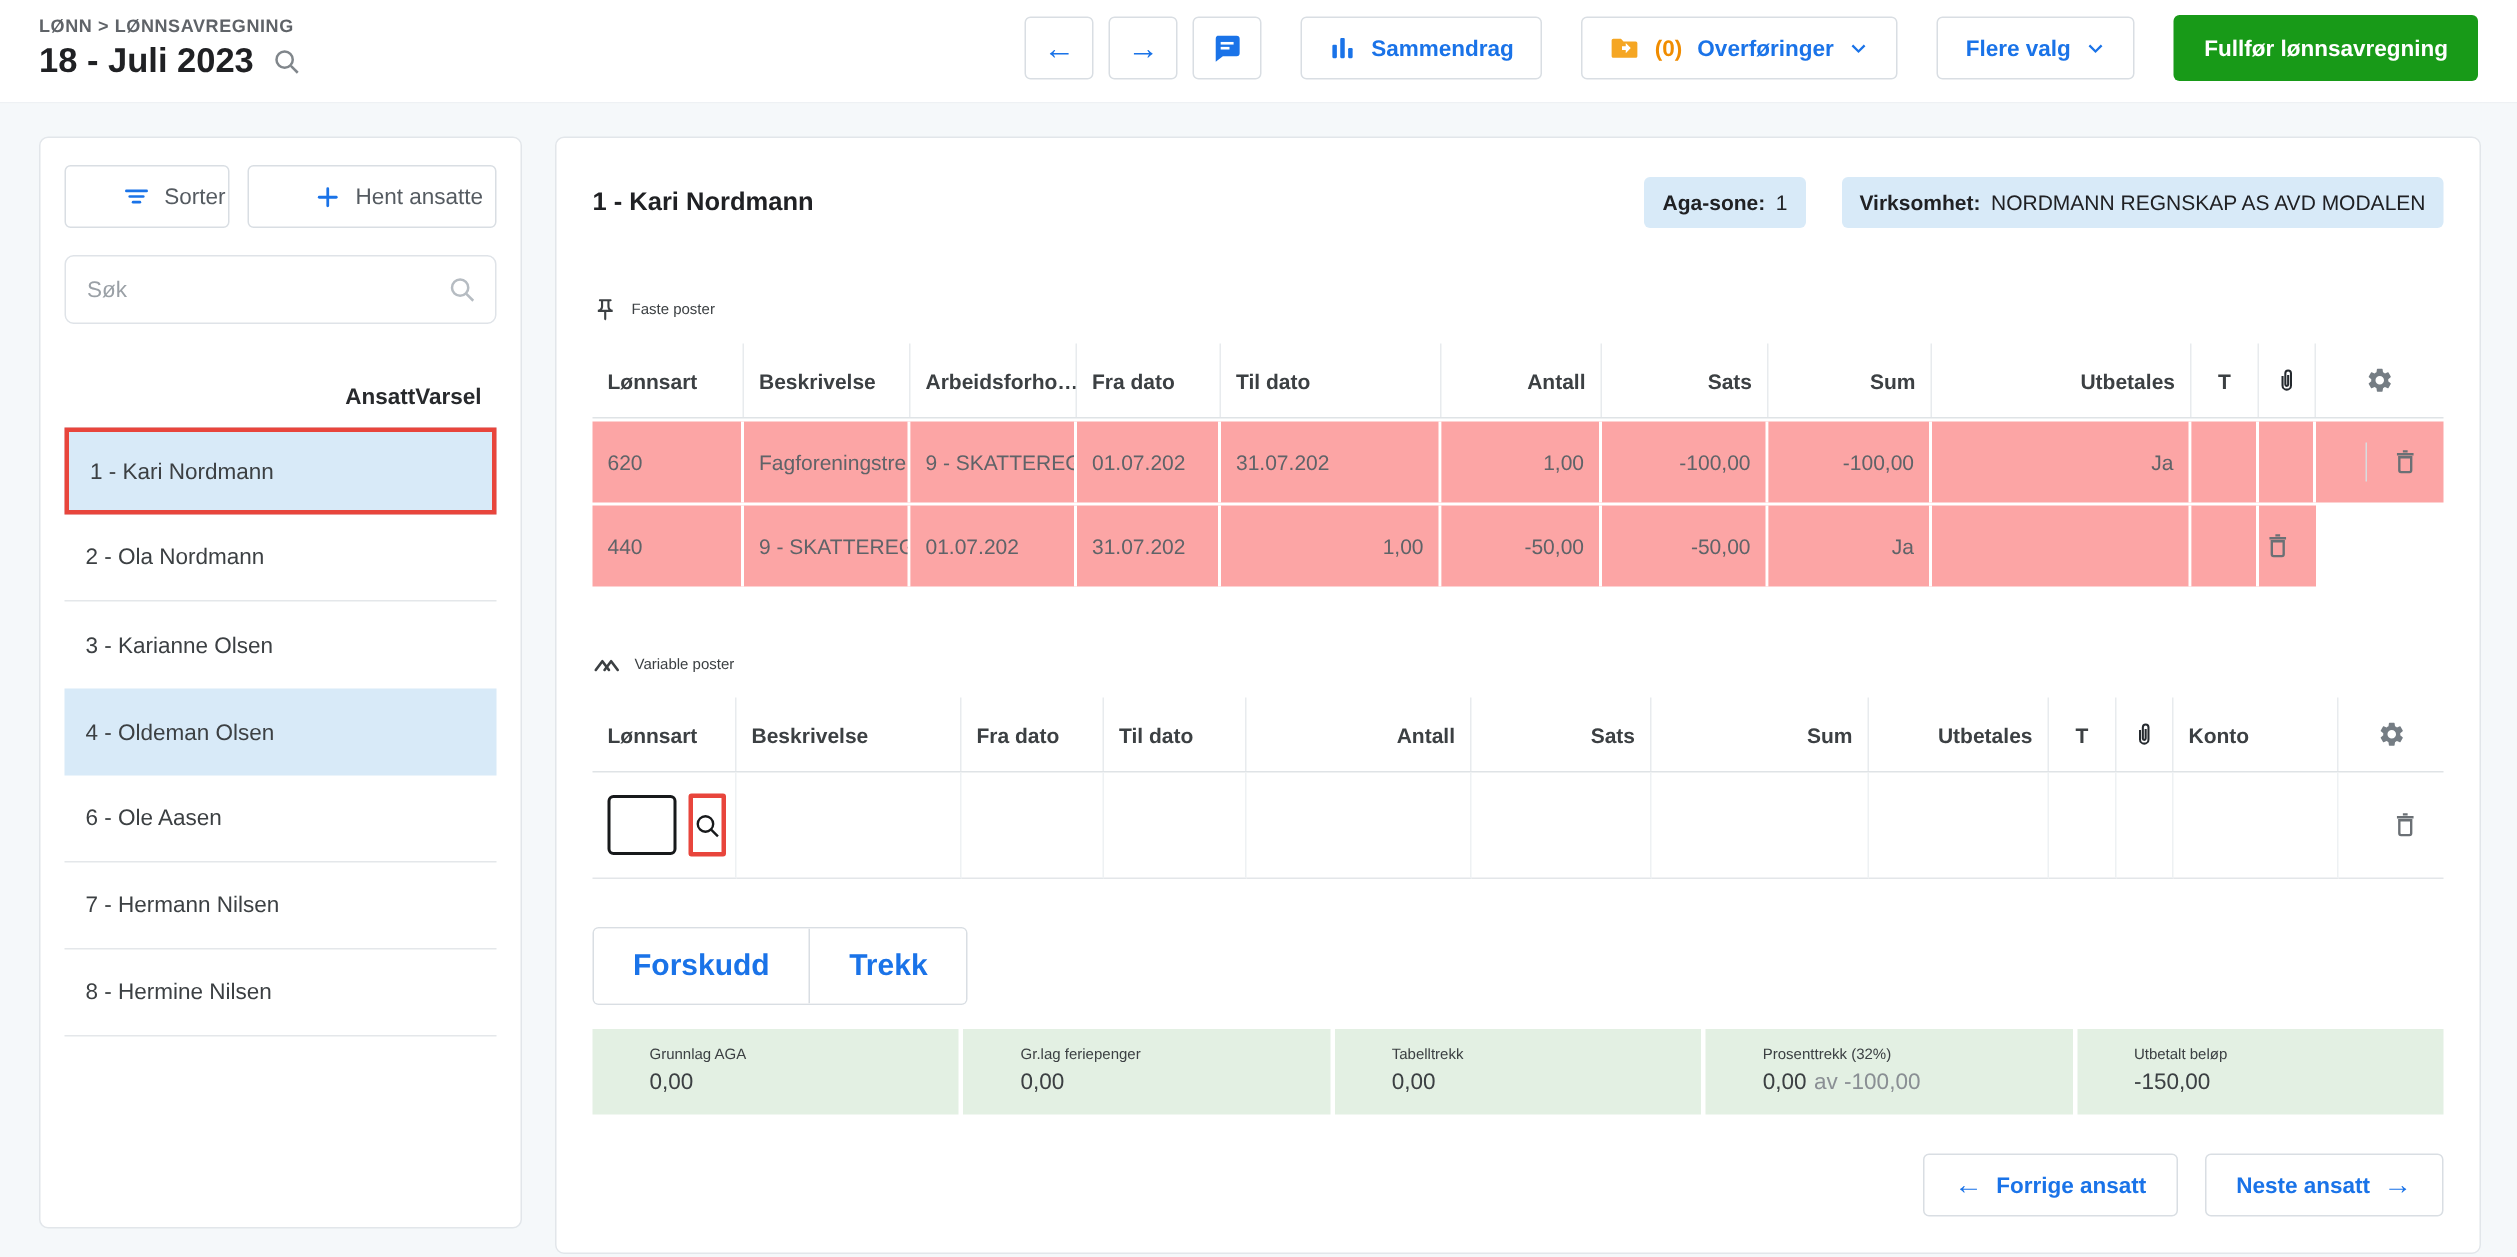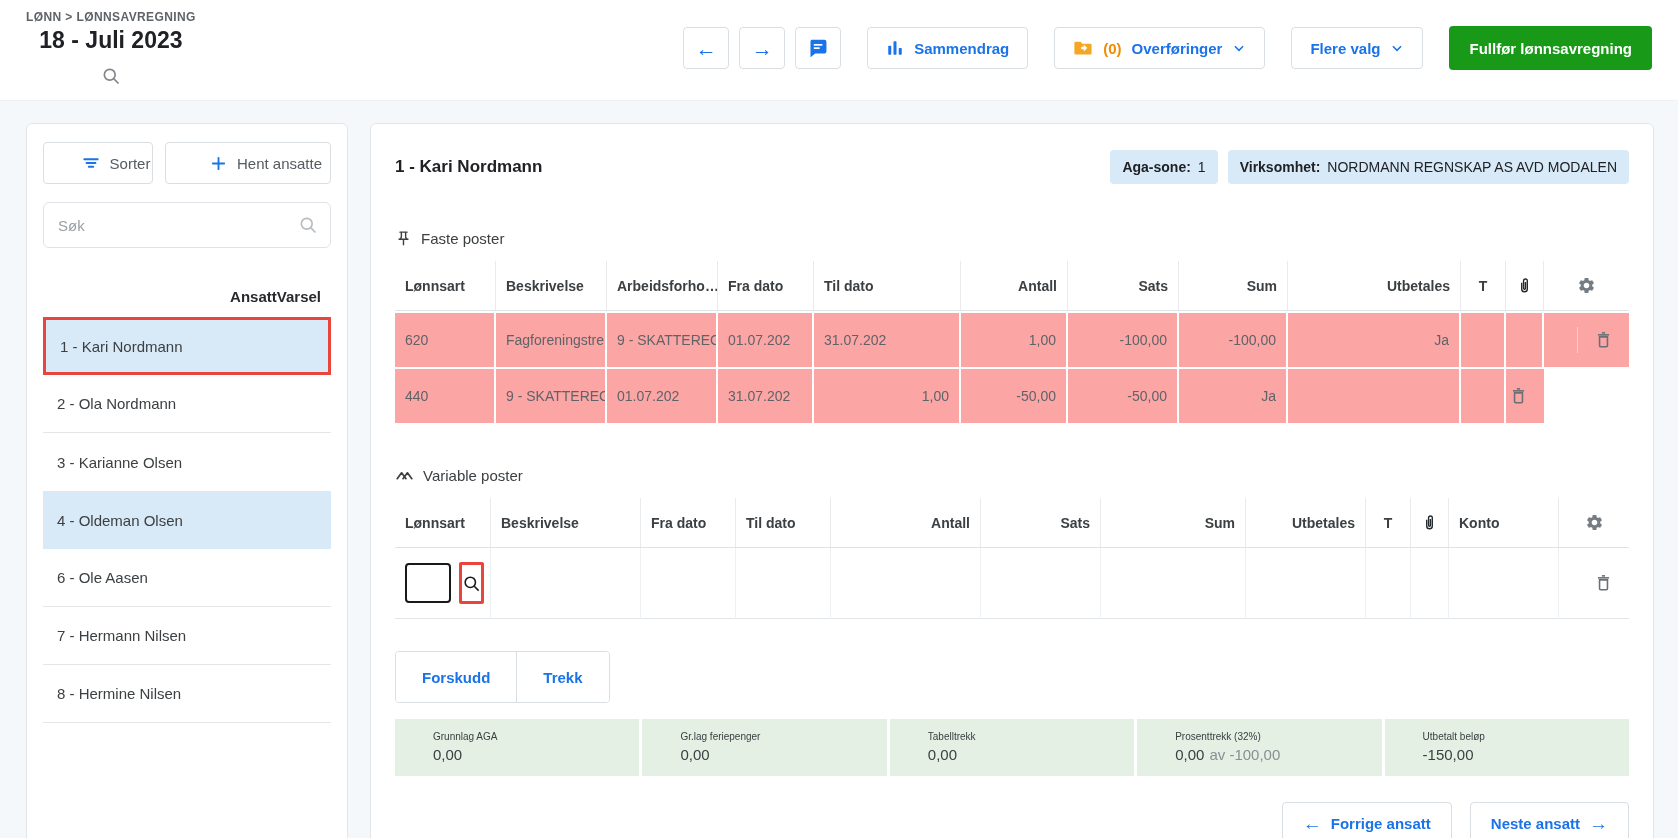--- a/index.html
+++ b/index.html
@@ -20,21 +20,21 @@
     align-items: center;
     padding: 10px 26px 14px 26px;
     border-bottom: 1px solid #eef1f4;
   }
   .breadcrumb {
     font-size: 12px;
     font-weight: 700;
     letter-spacing: .4px;
     color: #5f6368;
   }
-  .title-row { display: flex; align-items: center; gap: 12px; margin-top: 3px; flex-direction: column; }
+  .title-row { display: flex; align-items: center; gap: 12px; margin-top: 3px; }
   .title-row h1 { font-size: 23px; font-weight: 700; color: #202124; }
   .tb-actions { display: flex; align-items: center; }
   .icon-btn, .text-btn {
     height: 42px;
     background: #fff;
     border: 1px solid #d9dee3;
     border-radius: 4px;
     display: flex;
     align-items: center;
     justify-content: center;
@@ -129,34 +129,34 @@
   .main {
     flex: 1;
     min-height: 702px;
     background: #fff;
     border: 1px solid #e2e6ea;
     border-radius: 6px;
     padding: 26px 24px 24px 24px;
   }
   .main-head { display: flex; justify-content: space-between; align-items: center; }
   .main-head h2 { font-size: 17px; font-weight: 700; color: #202124; }
-  .badges { display: flex; gap: 10px; }
+  .badges { display: flex; gap: 24px; }
   .badge {
     background: #d8eaf8;
     border-radius: 4px;
     padding: 9px 12px;
     font-size: 14px;
     color: #202124;
     display: flex;
     gap: 7px;
     white-space: nowrap;
   }
   .badge b { font-weight: 700; }
 
-  .section-title { display: flex; align-items: flex-start; gap: 9px; margin-top: 44px; font-size: 15px; font-weight: 500; color: #3c4043; }
+  .section-title { display: flex; align-items: center; gap: 9px; margin-top: 44px; font-size: 10px; font-weight: 500; color: #3c4043; }
 
   
   .tbl { margin-top: 14px; }
   .trow, .thead { display: grid; }
   .tbl-faste .trow, .tbl-faste .thead {
     grid-template-columns: 101px 111px 111px 96px 147px 107px 111px 109px 173px 45px 38px 85px;
   }
   .tbl-var .trow, .tbl-var .thead {
     grid-template-columns: 96px 150px 95px 95px 150px 120px 145px 120px 45px 38px 110px 70px;
   }
@@ -216,21 +216,21 @@
   }
   .icon-act { background: none; border: none; cursor: pointer; padding: 0; display: flex; align-items: center; }
 
   
   .tabs { display: inline-flex; border: 1px solid #d9dee3; border-radius: 4px; margin-top: 32px; overflow: hidden; }
   .tab {
     height: 50px;
     padding: 0 26px;
     display: flex;
     align-items: center;
-    font-size: 15px;
+    font-size: 20px;
     font-weight: 700;
     color: #1a73e8;
     background: #fff;
     border: none;
     cursor: pointer;
   }
   .tab + .tab { border-left: 1px solid #d9dee3; }
 
   
   .summary { display: grid; grid-template-columns: repeat(5, 1fr); gap: 3px; margin-top: 16px; }

